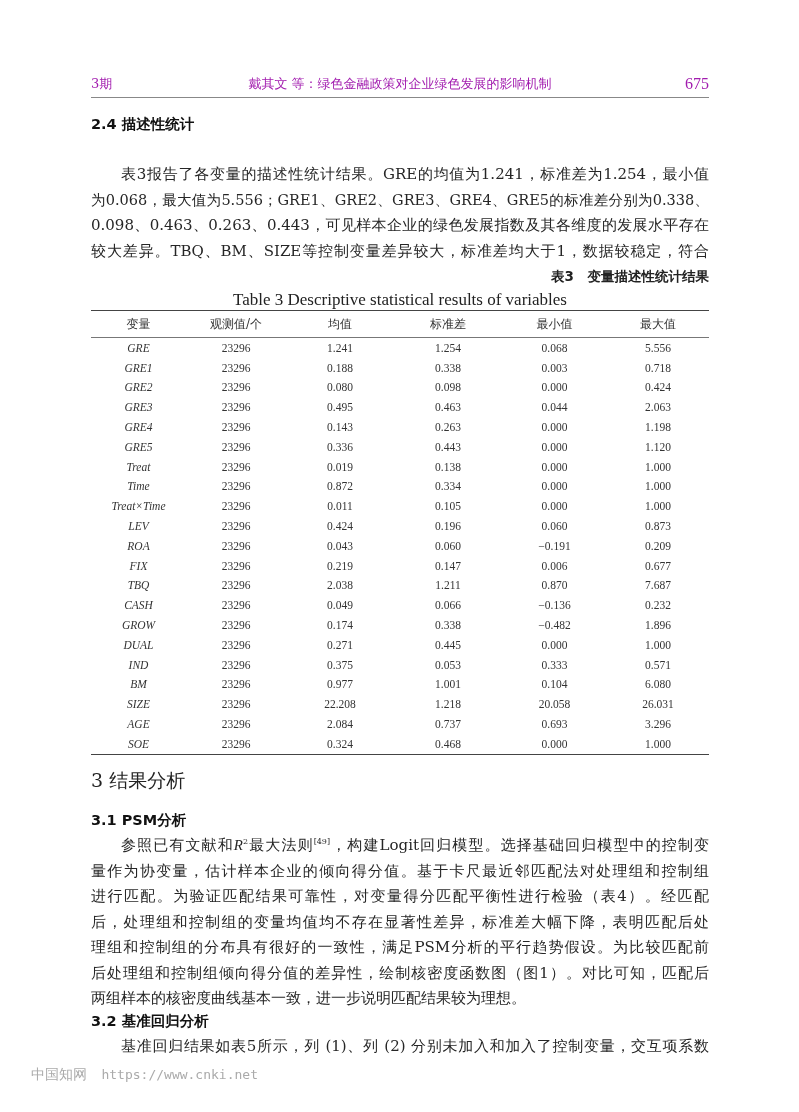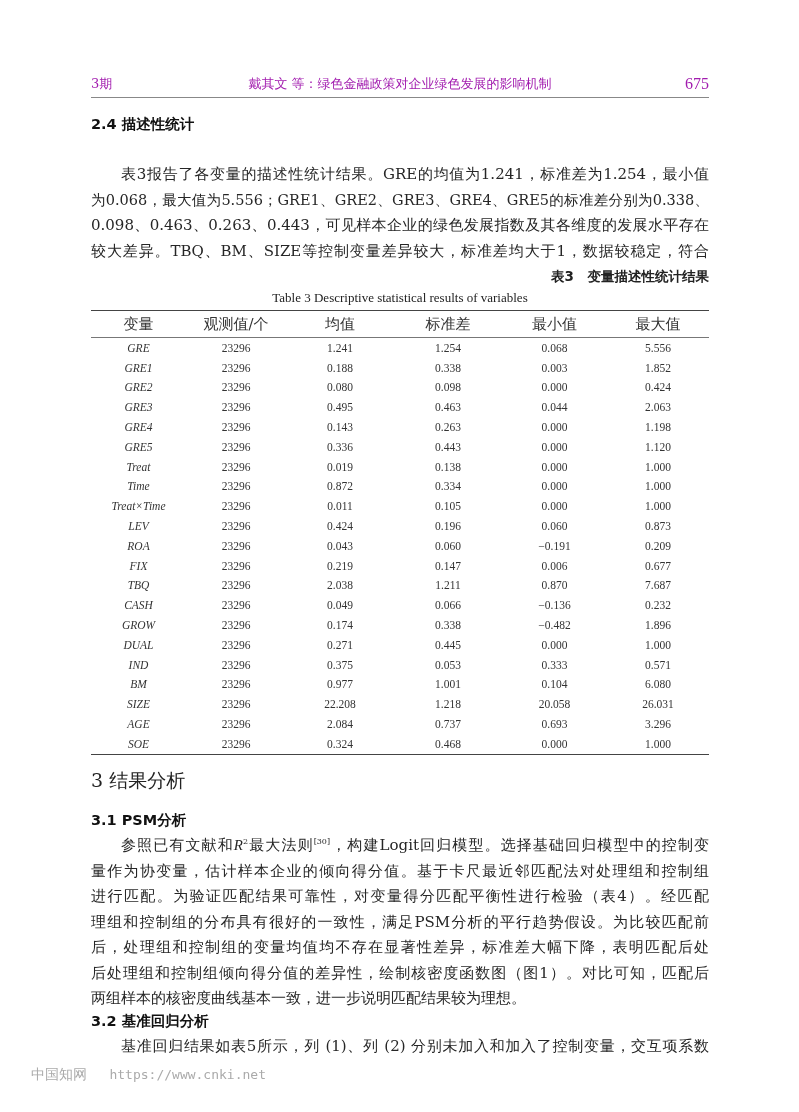--- a/index.html
+++ b/index.html
@@ -12,34 +12,34 @@
   .running-head .title { position: absolute; left: 0; right: 0; top: 2px; text-align: center; }
   .running-head .pageno { position: absolute; right: 0; top: 2px; font-family: "Liberation Serif", serif; font-size: 16px; }
   .sec-h2 { position: absolute; left: 0; font-weight: bold; font-size: 14.5px; font-family: "DejaVu Sans", sans-serif; color: #111; }
   .sec-h1 { position: absolute; left: 0; font-size: 19px; color: #222; }
   .para { position: absolute; left: 0; width: 618px; font-size: 15px; line-height: 25.5px; color: #262626; text-align: justify; }
   .para .ln { display: block; text-align: justify; text-align-last: justify; white-space: nowrap; }
   .para .ln.last { text-align-last: left; }
   .para .ln.first { padding-left: 30px; }
   i.var { font-family: "Liberation Serif", serif; font-style: italic; }
   .tcap-cn { position: absolute; left: 0; width: 618px; top: 268px; text-align: right; font-weight: bold; font-size: 13.5px; font-family: "DejaVu Sans", sans-serif; }
-  .tcap-en { position: absolute; left: 0; width: 618px; top: 290px; text-align: center; font-size: 13px; font-family: "Liberation Serif", serif; }
+  .tcap-en { position: absolute; left: 0; width: 618px; top: 290px; text-align: center; font-size: 17px; font-family: "Liberation Serif", serif; }
   table.stats { position: absolute; left: 0; top: 310px; width: 618px; border-collapse: collapse; font-size: 11.5px; }
   table.stats thead tr { border-top: 1.5px solid #444; border-bottom: 1px solid #777; }
   table.stats tbody tr:last-child { border-bottom: 1.5px solid #444; }
-  table.stats th { font-weight: normal; height: 24px; font-size: 15px; color: #333; text-align: center; }
+  table.stats th { font-weight: normal; height: 24px; font-size: 12px; color: #333; text-align: center; }
   table.stats td { height: 19.8px; text-align: center; font-family: "Liberation Serif", serif; color: #333; padding: 0; }
   table.stats td.v { font-style: italic; }
   table.stats col.c0 { width: 95px; } table.stats col.c1 { width: 100px; }
   table.stats col.c2 { width: 108px; } table.stats col.c3 { width: 108px; }
   table.stats col.c4 { width: 105px; } table.stats col.c5 { width: 102px; }
   sup { font-size: 8px; line-height: 0; }
   .footer { position: absolute; left: 31px; top: 1066px; font-size: 14px; color: #aaa; }
   .footer .site { font-family: "DejaVu Sans", sans-serif; }
-  .footer .url { margin-left: 18px; font-family: "DejaVu Sans Mono", monospace; font-size: 13px; }
+  .footer .url { margin-left: 10px; font-family: "DejaVu Sans Mono", monospace; font-size: 13px; }
 </style>
 </head>
 <body>
 
 <div class="page">
 
   <div class="running-head">
     <span class="issue">3期</span>
     <span class="title">戴其文 等：绿色金融政策对企业绿色发展的影响机制</span>
     <span class="pageno">675</span>
@@ -84,21 +84,21 @@
           <td>1.254</td>
           <td>0.068</td>
           <td>5.556</td>
         </tr>
         <tr>
           <td class="v">GRE1</td>
           <td>23296</td>
           <td>0.188</td>
           <td>0.338</td>
           <td>0.003</td>
-          <td>1.852</td>
+          <td>0.718</td>
         </tr>
         <tr>
           <td class="v">GRE2</td>
           <td>23296</td>
           <td>0.080</td>
           <td>0.098</td>
           <td>0.000</td>
           <td>0.424</td>
         </tr>
         <tr>
@@ -246,25 +246,25 @@
           <td>1.000</td>
         </tr>
       </tbody>
   </table>
 
   <div class="sec-h1" style="top:768px;">3  结果分析</div>
 
   <div class="sec-h2" style="top:811px;">3.1 PSM分析</div>
 
   <div class="para" style="top:833px;">
-    <span class="ln first" style="display: block;"><span>参照已有文献和</span><i class="var">R</i><sup>2</sup><span>最大法则</span><sup>[30]</sup><span>，构建Logit回归模型。选择基础回归模型中的控制变</span></span>
+    <span class="ln first" style="display: block;"><span>参照已有文献和</span><i class="var">R</i><sup>2</sup><span>最大法则</span><sup>[49]</sup><span>，构建Logit回归模型。选择基础回归模型中的控制变</span></span>
     <span class="ln" style="display: block;">量作为协变量，估计样本企业的倾向得分值。基于卡尺最近邻匹配法对处理组和控制组</span>
     <span class="ln" style="display: block;">进行匹配。为验证匹配结果可靠性，对变量得分匹配平衡性进行检验（表4）。经匹配</span>
+    <span class="ln" style="display: block;">后，处理组和控制组的变量均值均不存在显著性差异，标准差大幅下降，表明匹配后处</span>
     <span class="ln" style="display: block;">理组和控制组的分布具有很好的一致性，满足PSM分析的平行趋势假设。为比较匹配前</span>
-    <span class="ln" style="display: block;">后，处理组和控制组的变量均值均不存在显著性差异，标准差大幅下降，表明匹配后处</span>
     <span class="ln" style="display: block;">后处理组和控制组倾向得分值的差异性，绘制核密度函数图（图1）。对比可知，匹配后</span>
     <span class="ln last" style="display: block;">两组样本的核密度曲线基本一致，进一步说明匹配结果较为理想。</span>
   </div>
 
   <div class="sec-h2" style="top:1012px;">3.2 基准回归分析</div>
 
   <div class="para" style="top:1034px;">
     <span class="ln first" style="display: block;">基准回归结果如表5所示，列 (1)、列 (2) 分别未加入和加入了控制变量，交互项系数</span>
   </div>
 </div>

